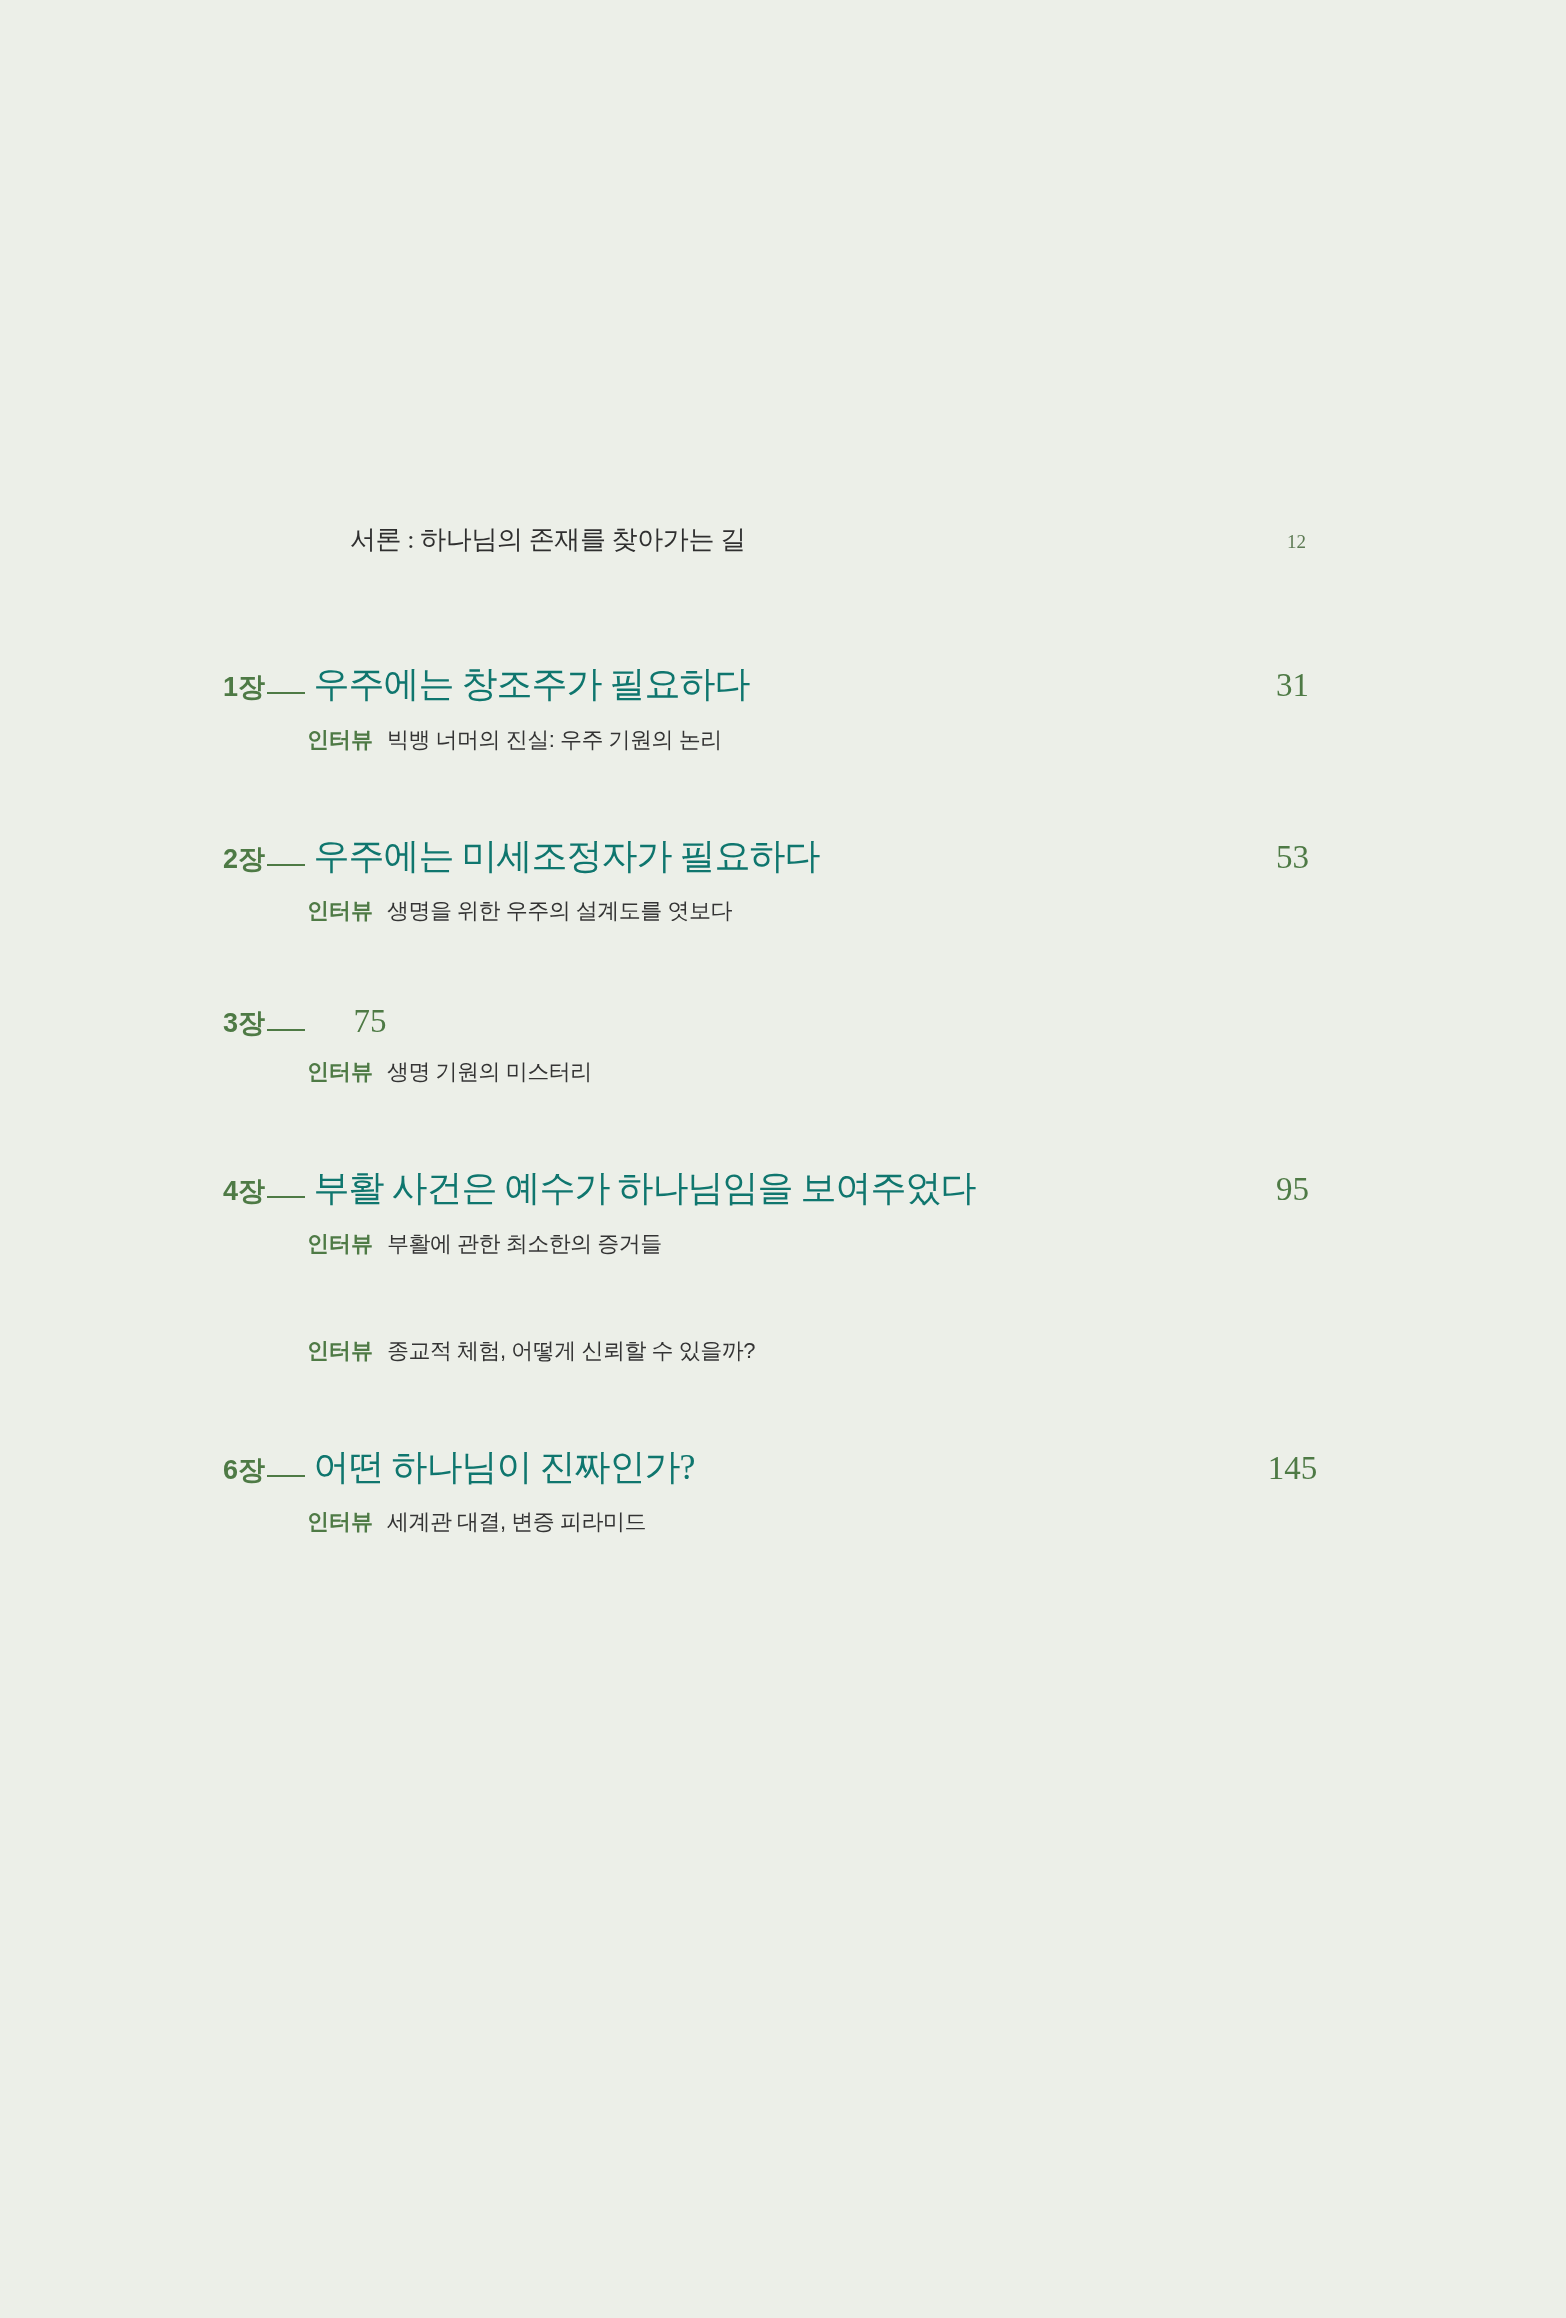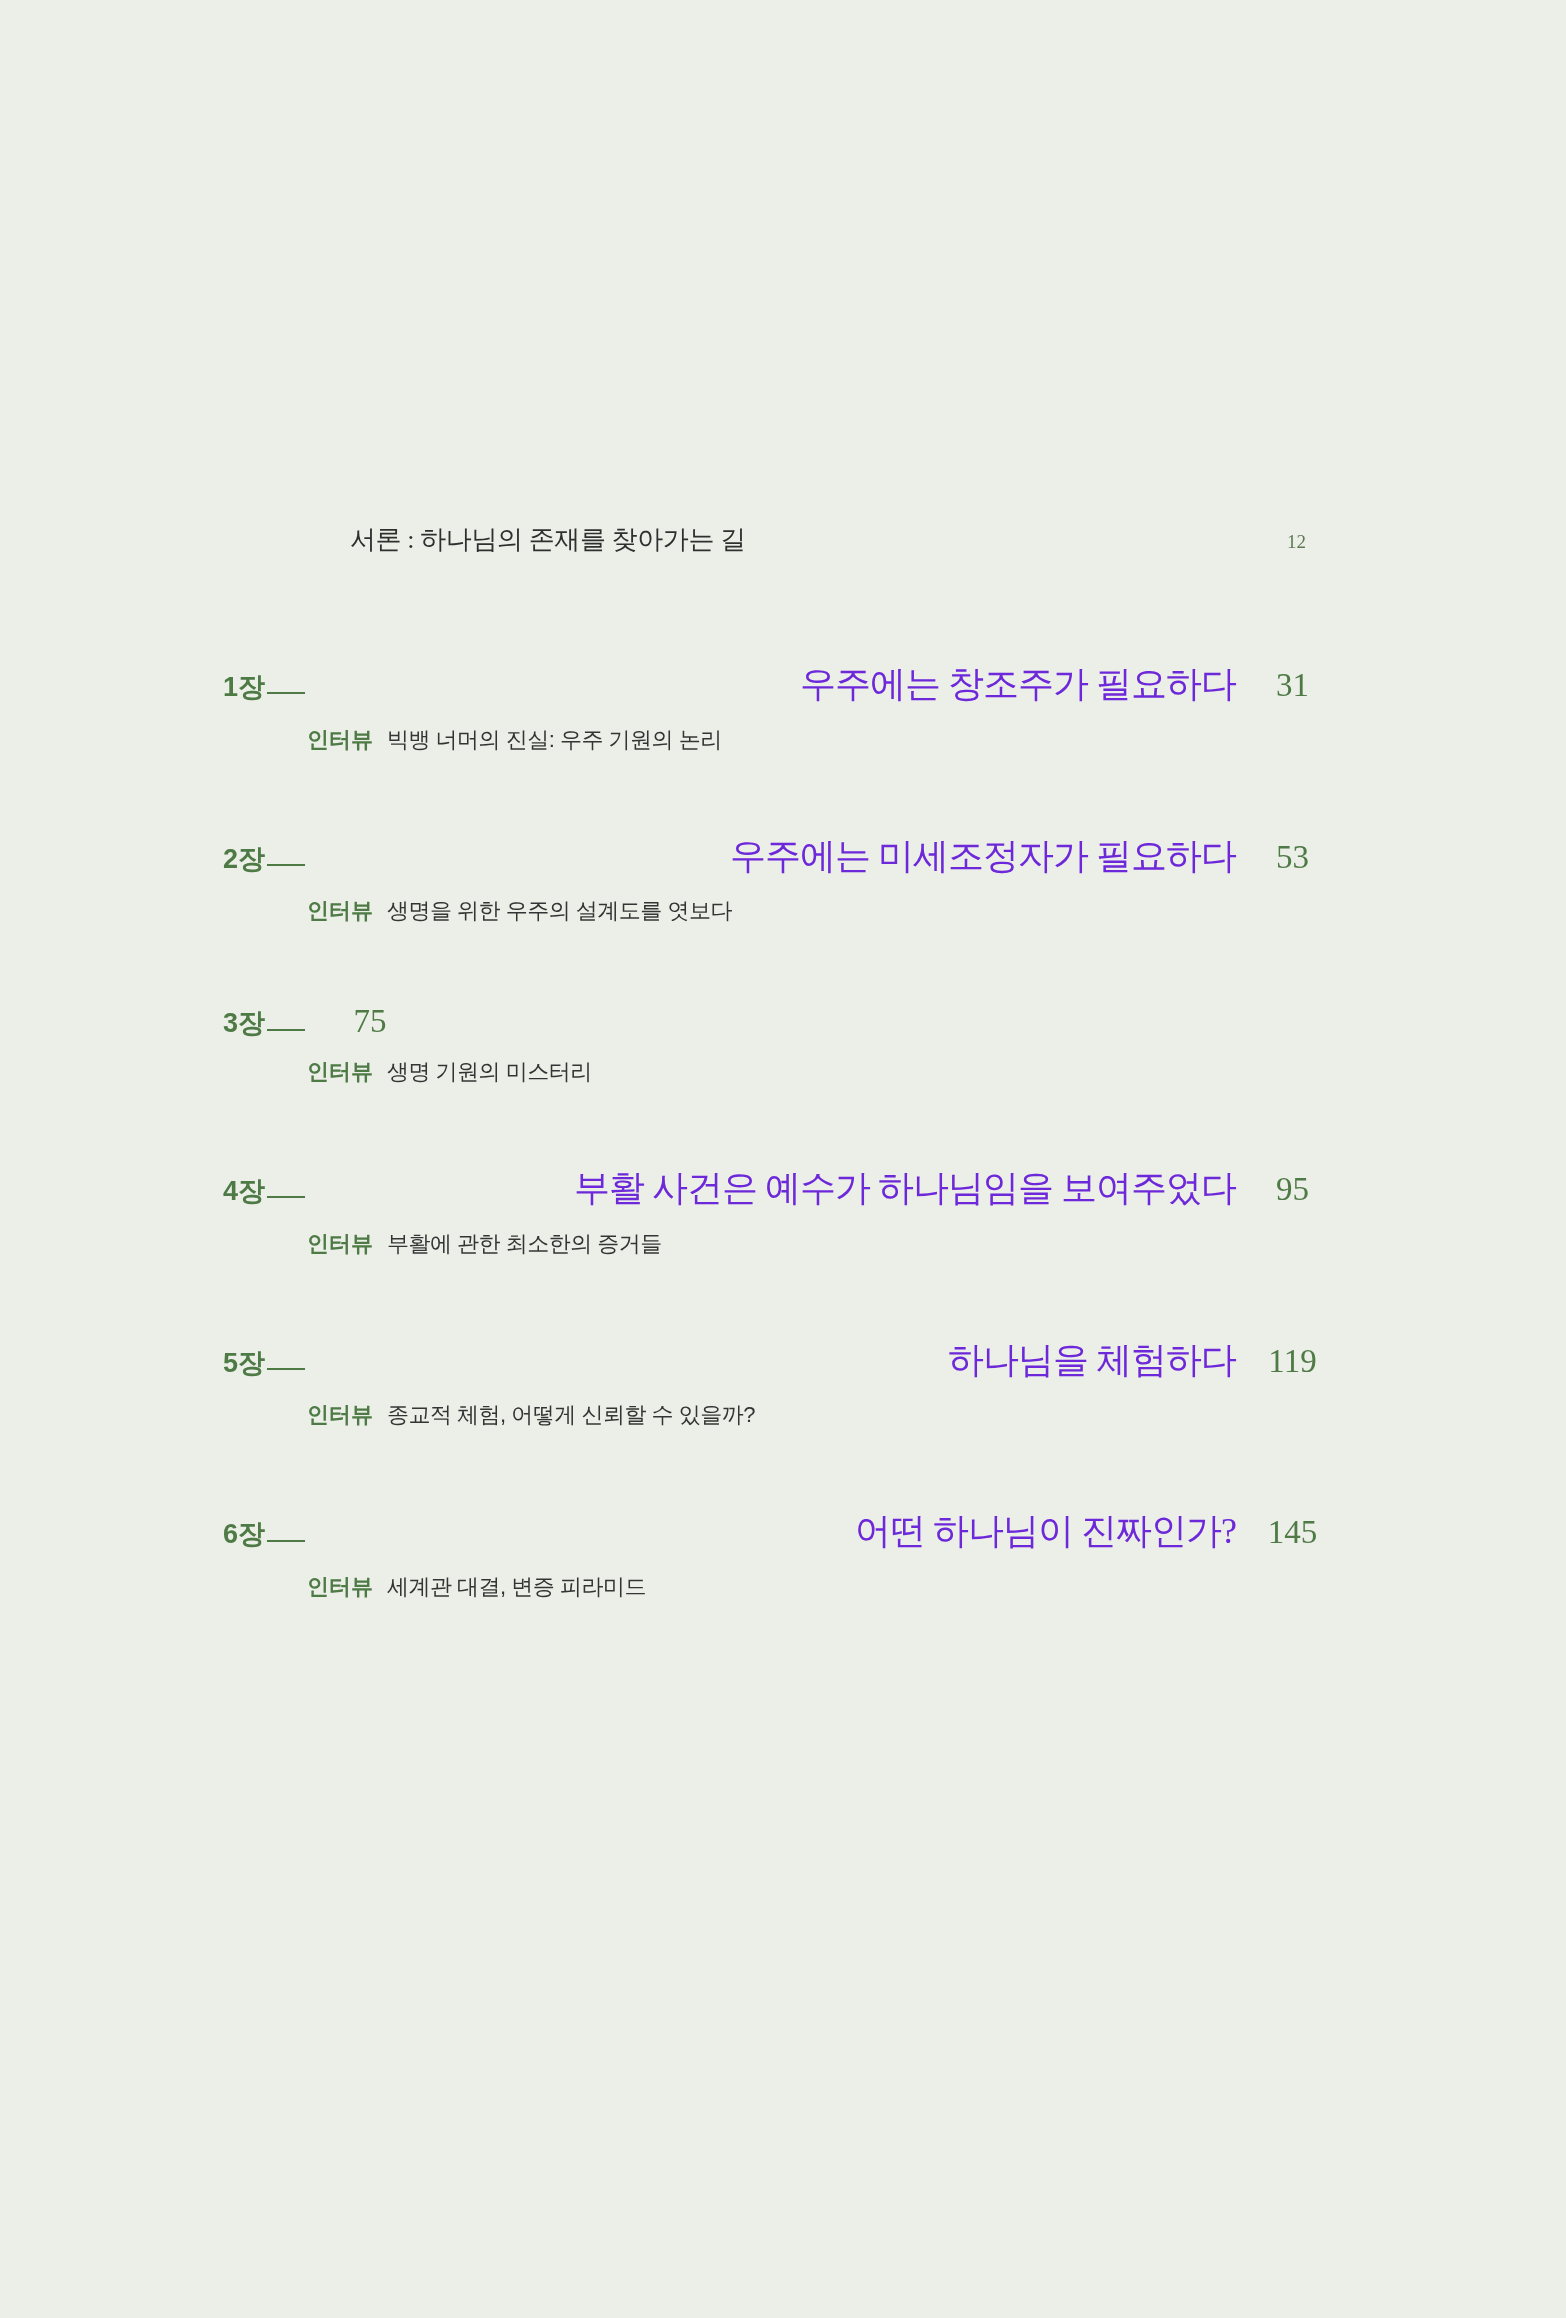--- a/index.html
+++ b/index.html
@@ -77,24 +77,23 @@
     margin: 0 8.7px 0 1.7px;
     position: relative;
     top: -1.7px;
     flex: 0 0 auto;
   }
   .chapter-title {
     font-family: "Liberation Serif", serif;
     font-size: 36px;
     font-weight: normal;
     letter-spacing: -1px;
-    color: #6d28d9;
+    color: #0f766e;
     flex: 1 1 auto;
     white-space: nowrap;
-    text-align: right;
   }
   .chapter-page {
     font-family: "Liberation Serif", serif;
     font-size: 33px;
     color: #4e7a45;
     width: 113px;
     text-align: center;
     flex: 0 0 auto;
   }
 
@@ -176,26 +175,20 @@
         <span class="chapter-title">부활 사건은 예수가 하나님임을 보여주었다</span>
         <span class="chapter-page">95</span>
       </div>
       <div class="chapter-sub">
         <span class="sub-tag">인터뷰</span>
         <span class="sub-text">부활에 관한 최소한의 증거들</span>
       </div>
     </div>
 
     <div class="chapter">
-      <div class="chapter-main">
-        <span class="chapter-num">5장</span>
-        <span class="chapter-dash"></span>
-        <span class="chapter-title">하나님을 체험하다</span>
-        <span class="chapter-page">119</span>
-      </div>
       <div class="chapter-sub">
         <span class="sub-tag">인터뷰</span>
         <span class="sub-text">종교적 체험, 어떻게 신뢰할 수 있을까?</span>
       </div>
     </div>
 
     <div class="chapter">
       <div class="chapter-main">
         <span class="chapter-num">6장</span>
         <span class="chapter-dash"></span>

